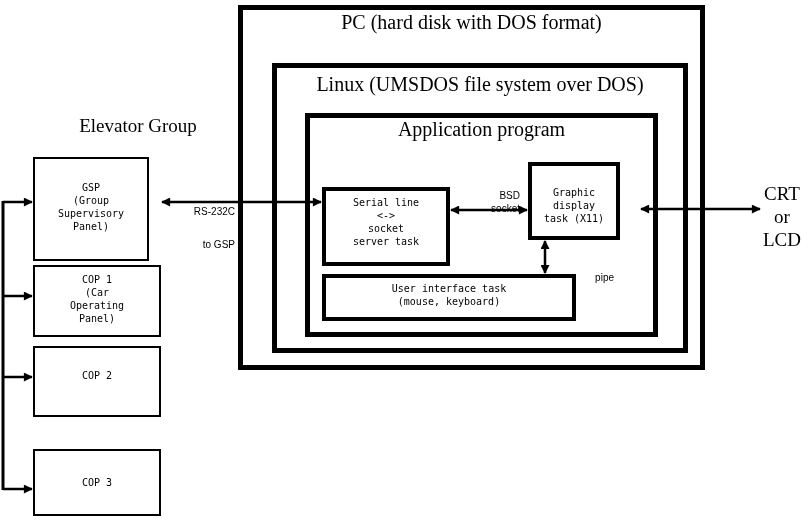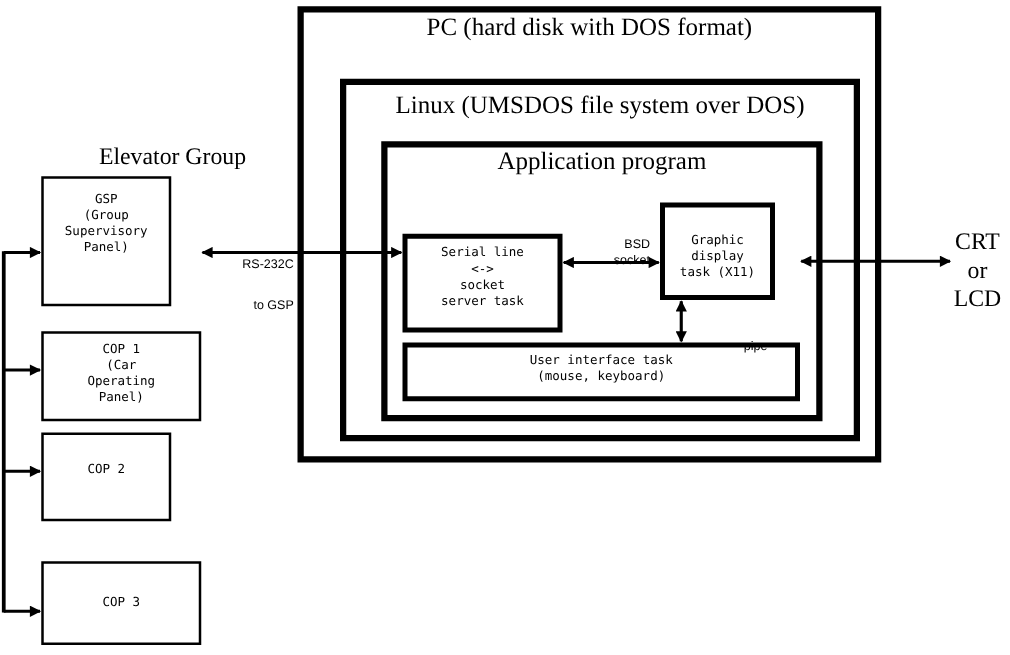--- a/index.html
+++ b/index.html
@@ -41,31 +41,31 @@
   #wires line{stroke:#000;stroke-width:2.5;}
   #wires .noarrow{stroke-width:3;}
 </style>
 </head>
 <body>
 
 <div id="canvas">
 
   <div class="sertitle" style="left:33px;top:114px;width:128px;font-size:19px;margin-left:41px;">Elevator Group</div>
 
-  <div class="thinbox" style="left:33px;top:141px;width:104px;height:104px;padding-top:10px;">GSP
+  <div class="thinbox" style="left:33px;top:157px;width:116px;height:104px;padding-top:22px;">GSP
 (Group
 Supervisory
 Panel)</div>
 
   <div class="thinbox" style="left:33px;top:265px;width:128px;height:72px;padding-top:6px;">COP 1
 (Car
 Operating
 Panel)</div>
 
-  <div class="thinbox" style="left:33px;top:346px;width:104px;height:71px;justify-content:center;padding-bottom:13px;">COP 2</div>
+  <div class="thinbox" style="left:33px;top:346px;width:128px;height:71px;justify-content:center;padding-bottom:13px;">COP 2</div>
 
   <div class="thinbox" style="left:33px;top:449px;width:128px;height:67px;justify-content:center;">COP 3</div>
 
   <div class="sysbox" style="left:238px;top:5px;width:467px;height:365px;"></div>
   <div class="sertitle" style="left:238px;top:10px;width:467px;">PC (hard disk with DOS format)</div>
 
   <div class="sysbox" style="left:272px;top:63px;width:416px;height:290px;"></div>
   <div class="sertitle" style="left:272px;top:72px;width:416px;">Linux (UMSDOS file system over DOS)</div>
 
   <div class="sysbox" style="left:305px;top:113px;width:353px;height:224px;"></div>
@@ -73,21 +73,21 @@
 
   <div class="taskbox" style="left:322px;top:163px;width:128px;height:79px;padding-top:5px;margin-top:24px;">Serial line
 &lt;-&gt;
 socket
 server task</div>
 
   <div class="taskbox" style="left:528px;top:162px;width:92px;height:78px;padding-top:20px;">Graphic
 display
 task (X11)</div>
 
-  <div class="taskbox" style="left:322px;top:274px;width:318px;height:47px;padding-top:4px;">User interface task
+  <div class="taskbox" style="left:322px;top:274px;width:254px;height:47px;padding-top:4px;">User interface task
 (mouse, keyboard)</div>
 
   <div class="monolabel" style="left:165px;top:177px;width:70px;">RS-232C</div>
   <div class="monolabel" style="left:165px;top:210px;width:70px;">to GSP</div>
   <div class="monolabel" style="left:450px;top:161px;width:70px;">BSD
 socket</div>
   <div class="monolabel" style="left:570px;top:243px;width:44px;">pipe</div>
   <div class="sertitle" style="left:756px;top:182px;width:52px;font-size:19px;line-height:23px;white-space:pre-line;">CRT
 or
 LCD</div>

